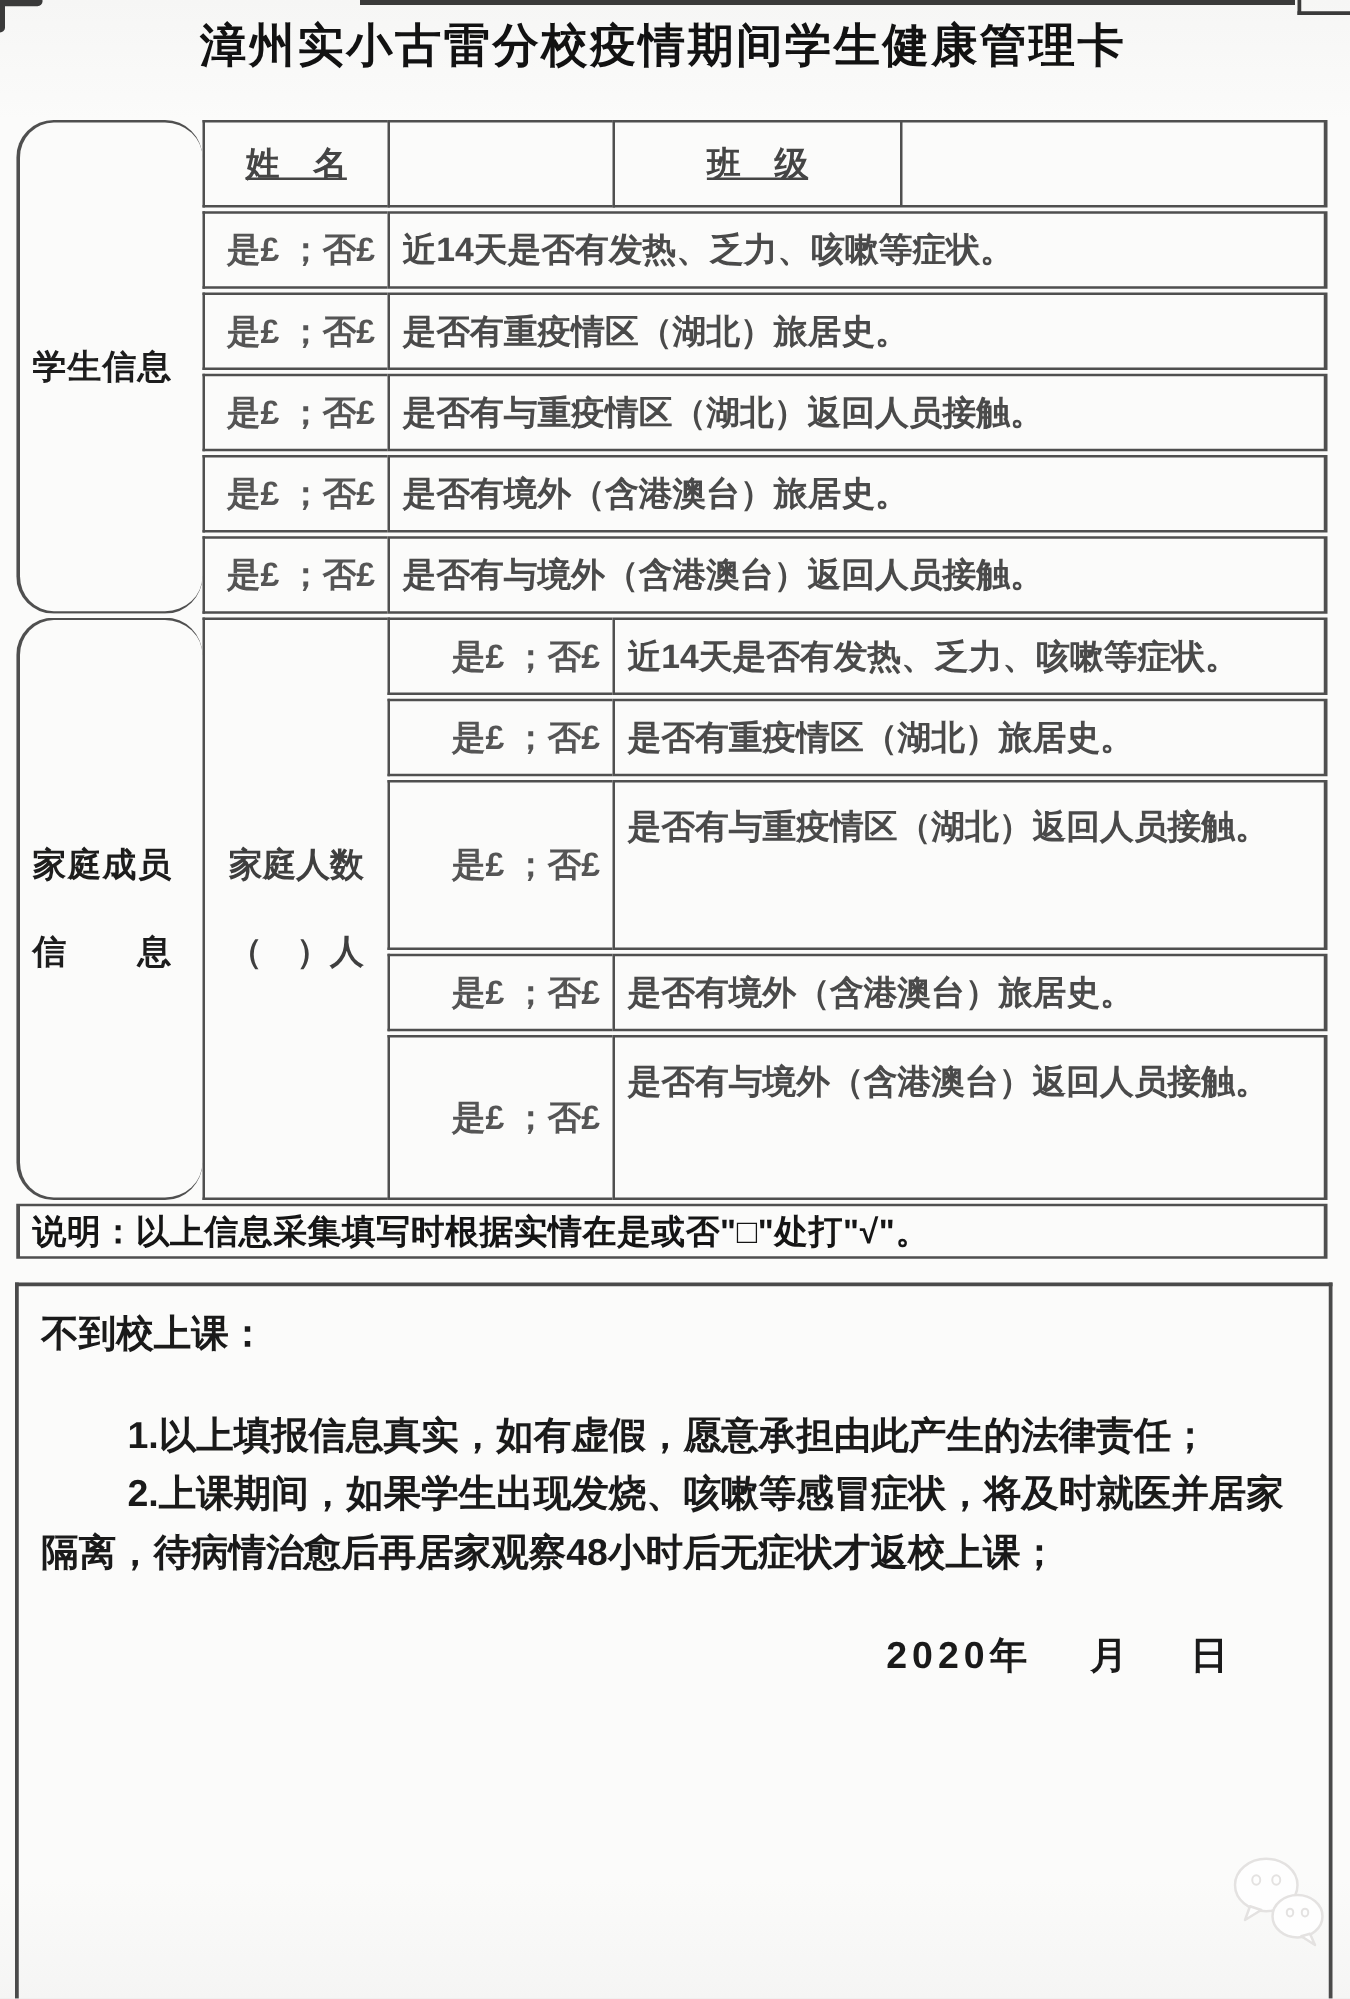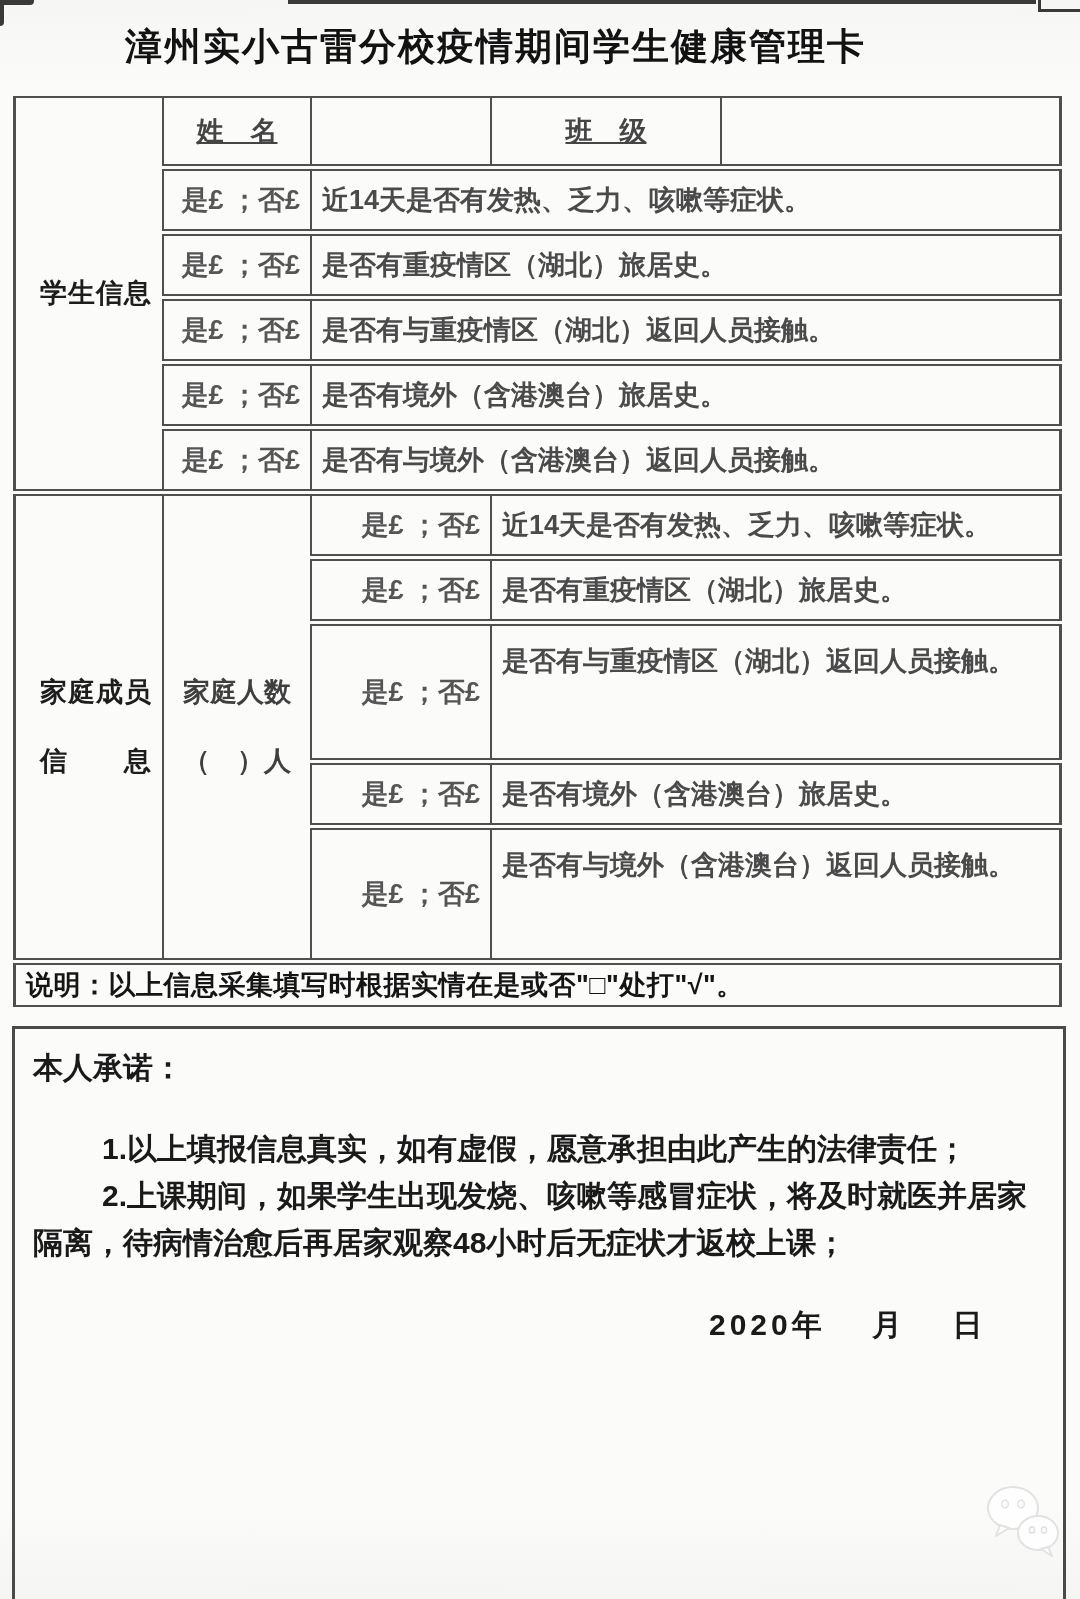--- a/index.html
+++ b/index.html
@@ -15,25 +15,26 @@
     overflow:hidden;
   }
   
   .artifact{position:absolute;background:#3a3a3a;}
   .a-topline{left:288px;top:0;width:748px;height:4px;}
   .a-topleft-h{left:0;top:0;width:34px;height:5px;border-radius:0 0 4px 0;}
   .a-topleft-v{left:0;top:0;width:4px;height:26px;border-radius:0 0 4px 0;}
   .a-topright{left:1038px;top:0;width:42px;height:9px;background:transparent;border-left:3px solid #3a3a3a;border-bottom:3px solid #3a3a3a;}
 
   .doc-title{
-    position:absolute;left:0;top:22px;width:991px;
+    position:absolute;left:0;top:12px;width:991px;
     text-align:center;
     font-size:37px;font-weight:700;color:#121212;
     letter-spacing:2px;
     margin:0;
+    padding-left:35px;
   }
 
   
   table.health{
     position:absolute;left:13px;top:93px;
     width:1049px;
     border-collapse:separate;
     border-spacing:0 3px;
     table-layout:fixed;
     font-weight:700;
@@ -45,23 +46,24 @@
     border-bottom:2px solid #4f4f4f;
     border-left:2px solid #4f4f4f;
     padding:2px 10px;
     font-size:27px;
     background:transparent;
     overflow:hidden;
   }
   table.health td.last{border-right:3px solid #4f4f4f;}
   table.health td.first{border-left:3px solid #4f4f4f;}
   td.section-label{
-    text-align:right;vertical-align:middle;
+    text-align:left;vertical-align:middle;
     color:#1d1d1d;font-size:29px;letter-spacing:1px;
     line-height:2.55;
+    border-radius:30px;
   }
   td.hdr{
     text-align:center;vertical-align:middle;
     color:#454545;font-size:28px;text-decoration:underline;
   }
   td.blank-input{background:transparent;}
   td.yn{
     text-align:right;vertical-align:middle;
     font-size:25px;color:#555;
     padding:2px 4px;
@@ -188,21 +190,21 @@
       <td class="q q-tall last" colspan="2">是否有与境外（含港澳台）返回人员接触。</td>
     </tr>
 
     <tr style="height:36px">
       <td class="note-row first last" colspan="5">说明：以上信息采集填写时根据实情在是或否"□"处打"√"。</td>
     </tr>
   </tbody>
     </table>
 
   <div class="pledge">
-    <p class="pledge-intro">本人承诺：</p>
+    <p class="pledge-intro">不到校上课：</p>
     <p class="pledge-item i1">1.以上填报信息真实，如有虚假，愿意承担由此产生的法律责任；</p>
     <p class="pledge-item">2.上课期间，如果学生出现发烧、咳嗽等感冒症状，将及时就医并居家隔离，待病情治愈后再居家观察48小时后无症状才返校上课；</p>
     <p class="pledge-date">2020年　 月　 日</p>
   </div>
 
   <svg class="watermark" viewBox="0 0 84 86">
     <g fill="#ffffff" stroke="#e2e0df" stroke-width="2">
       <ellipse cx="31" cy="30" rx="25" ry="21"></ellipse>
       <path d="M18 47 L14 58 L27 50 Z" stroke-linejoin="round"></path>
       <ellipse cx="56" cy="55" rx="20" ry="17"></ellipse>

